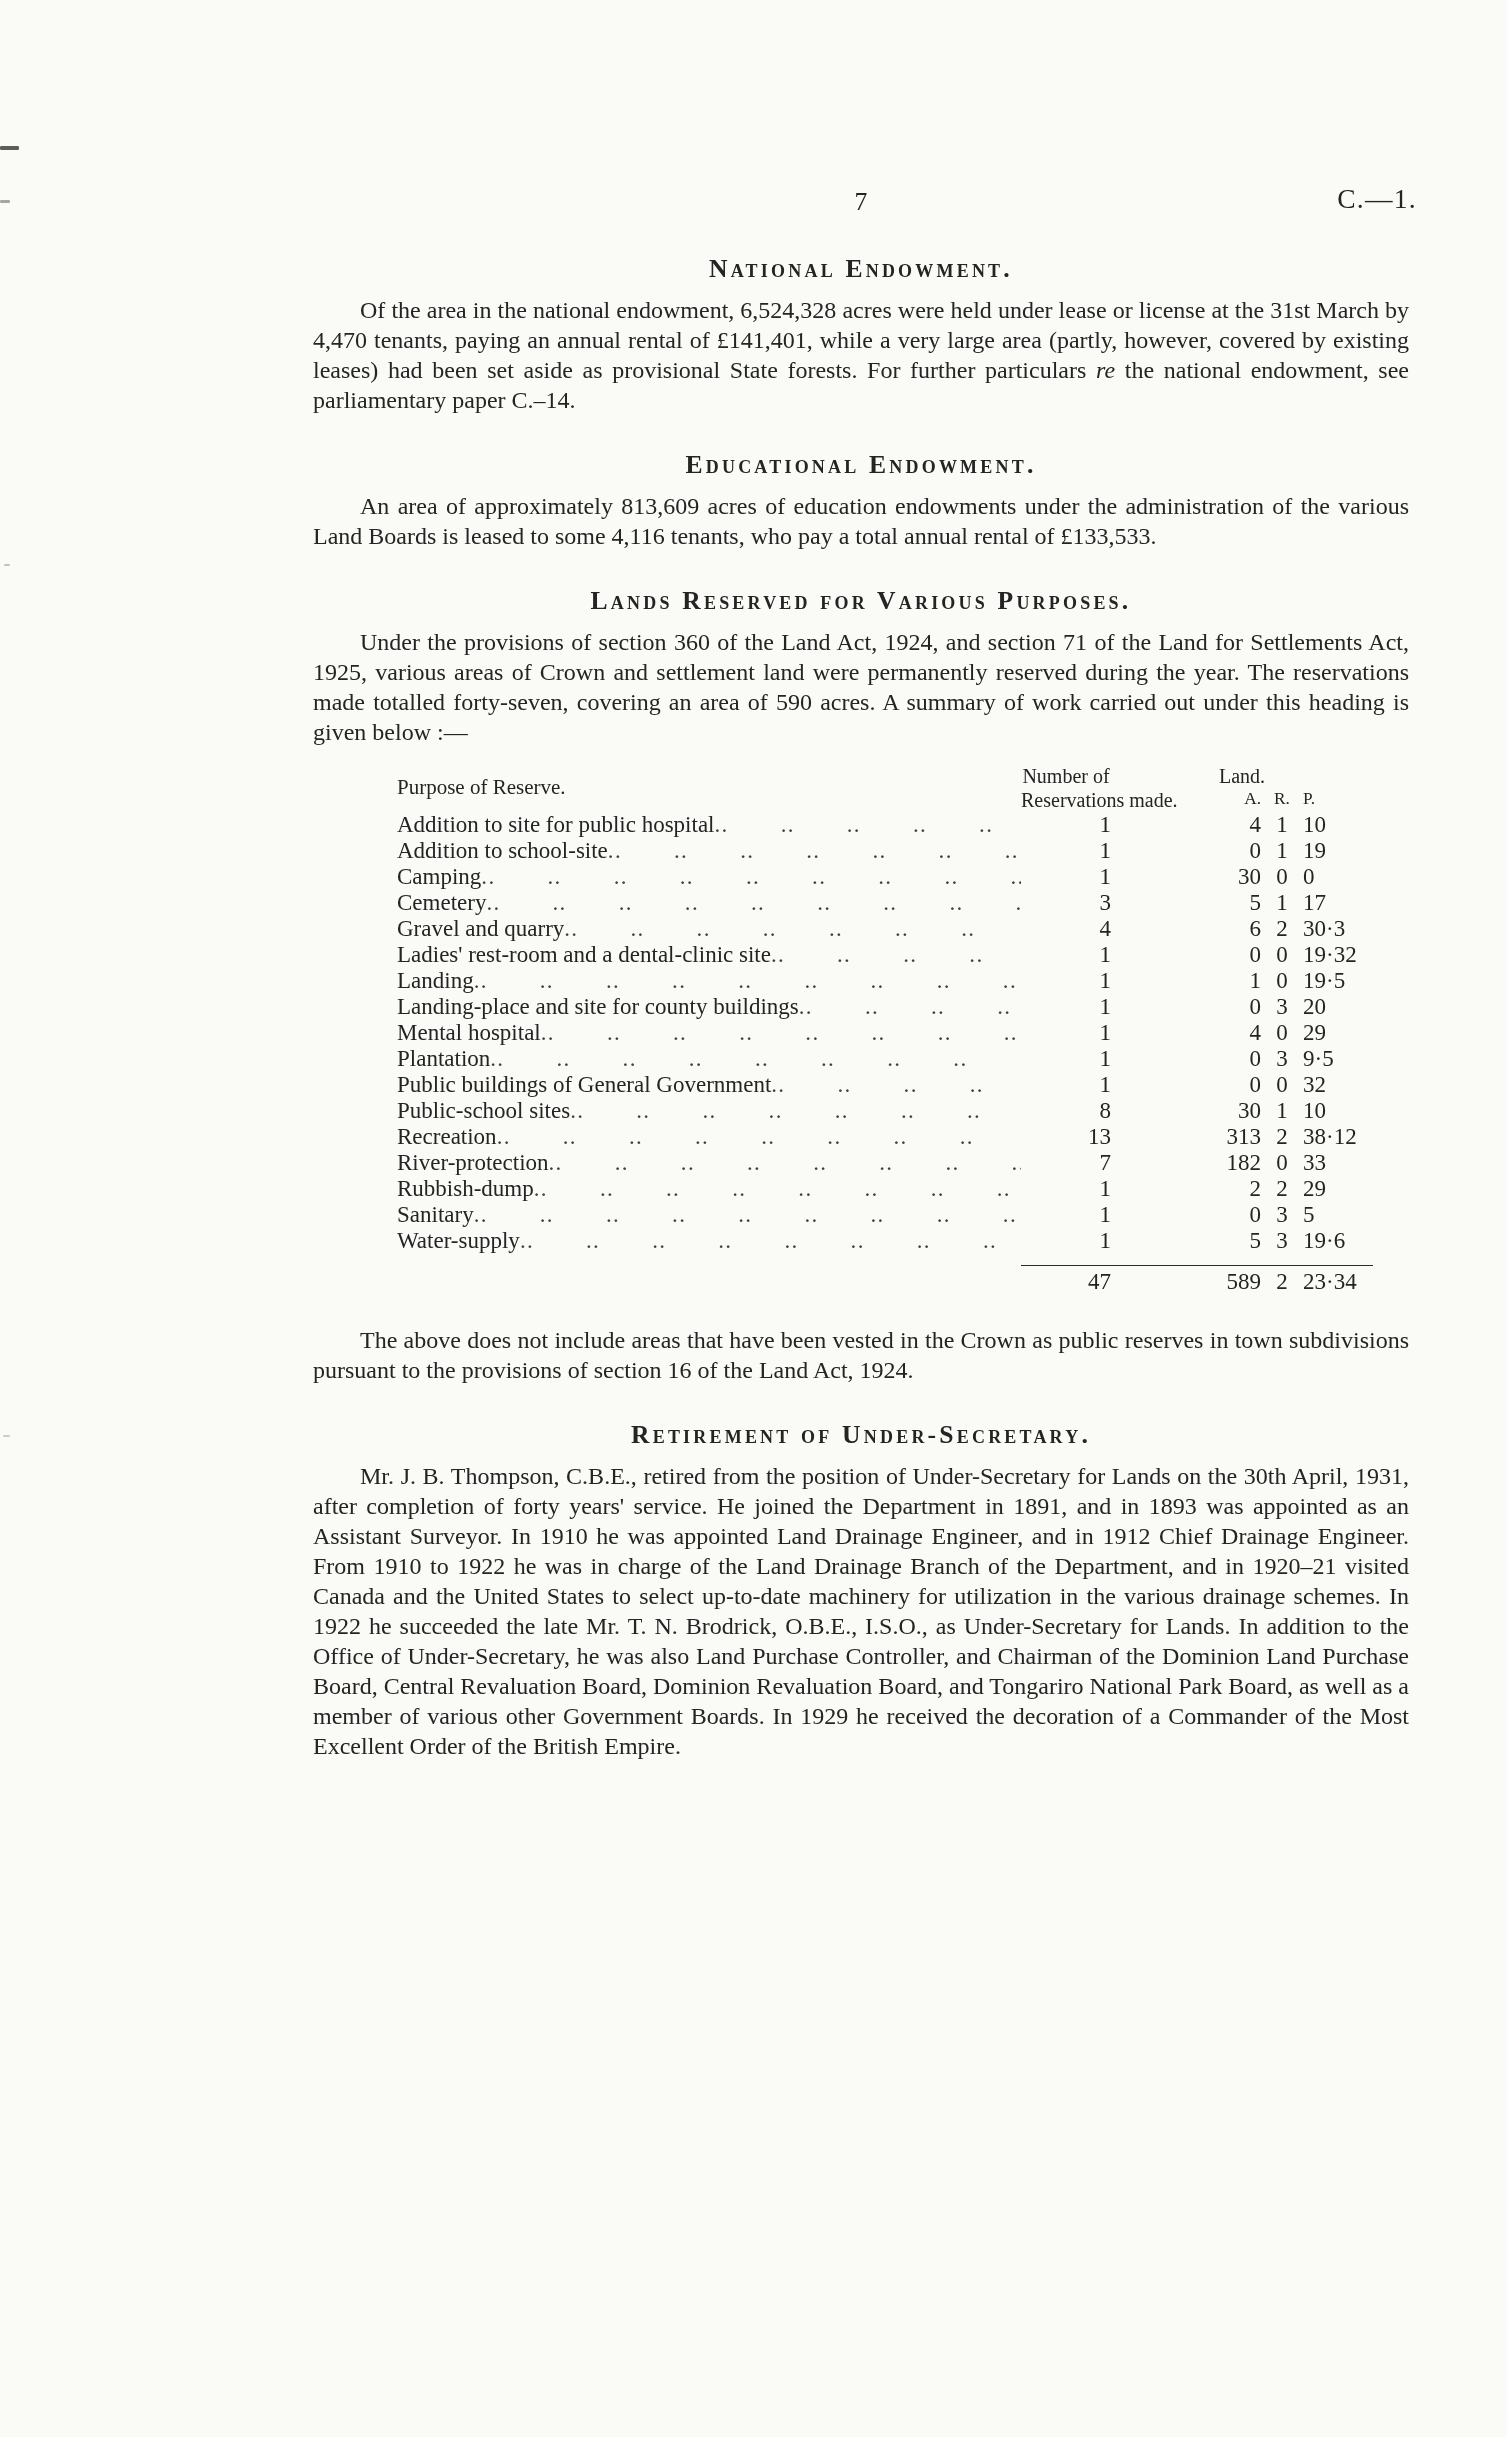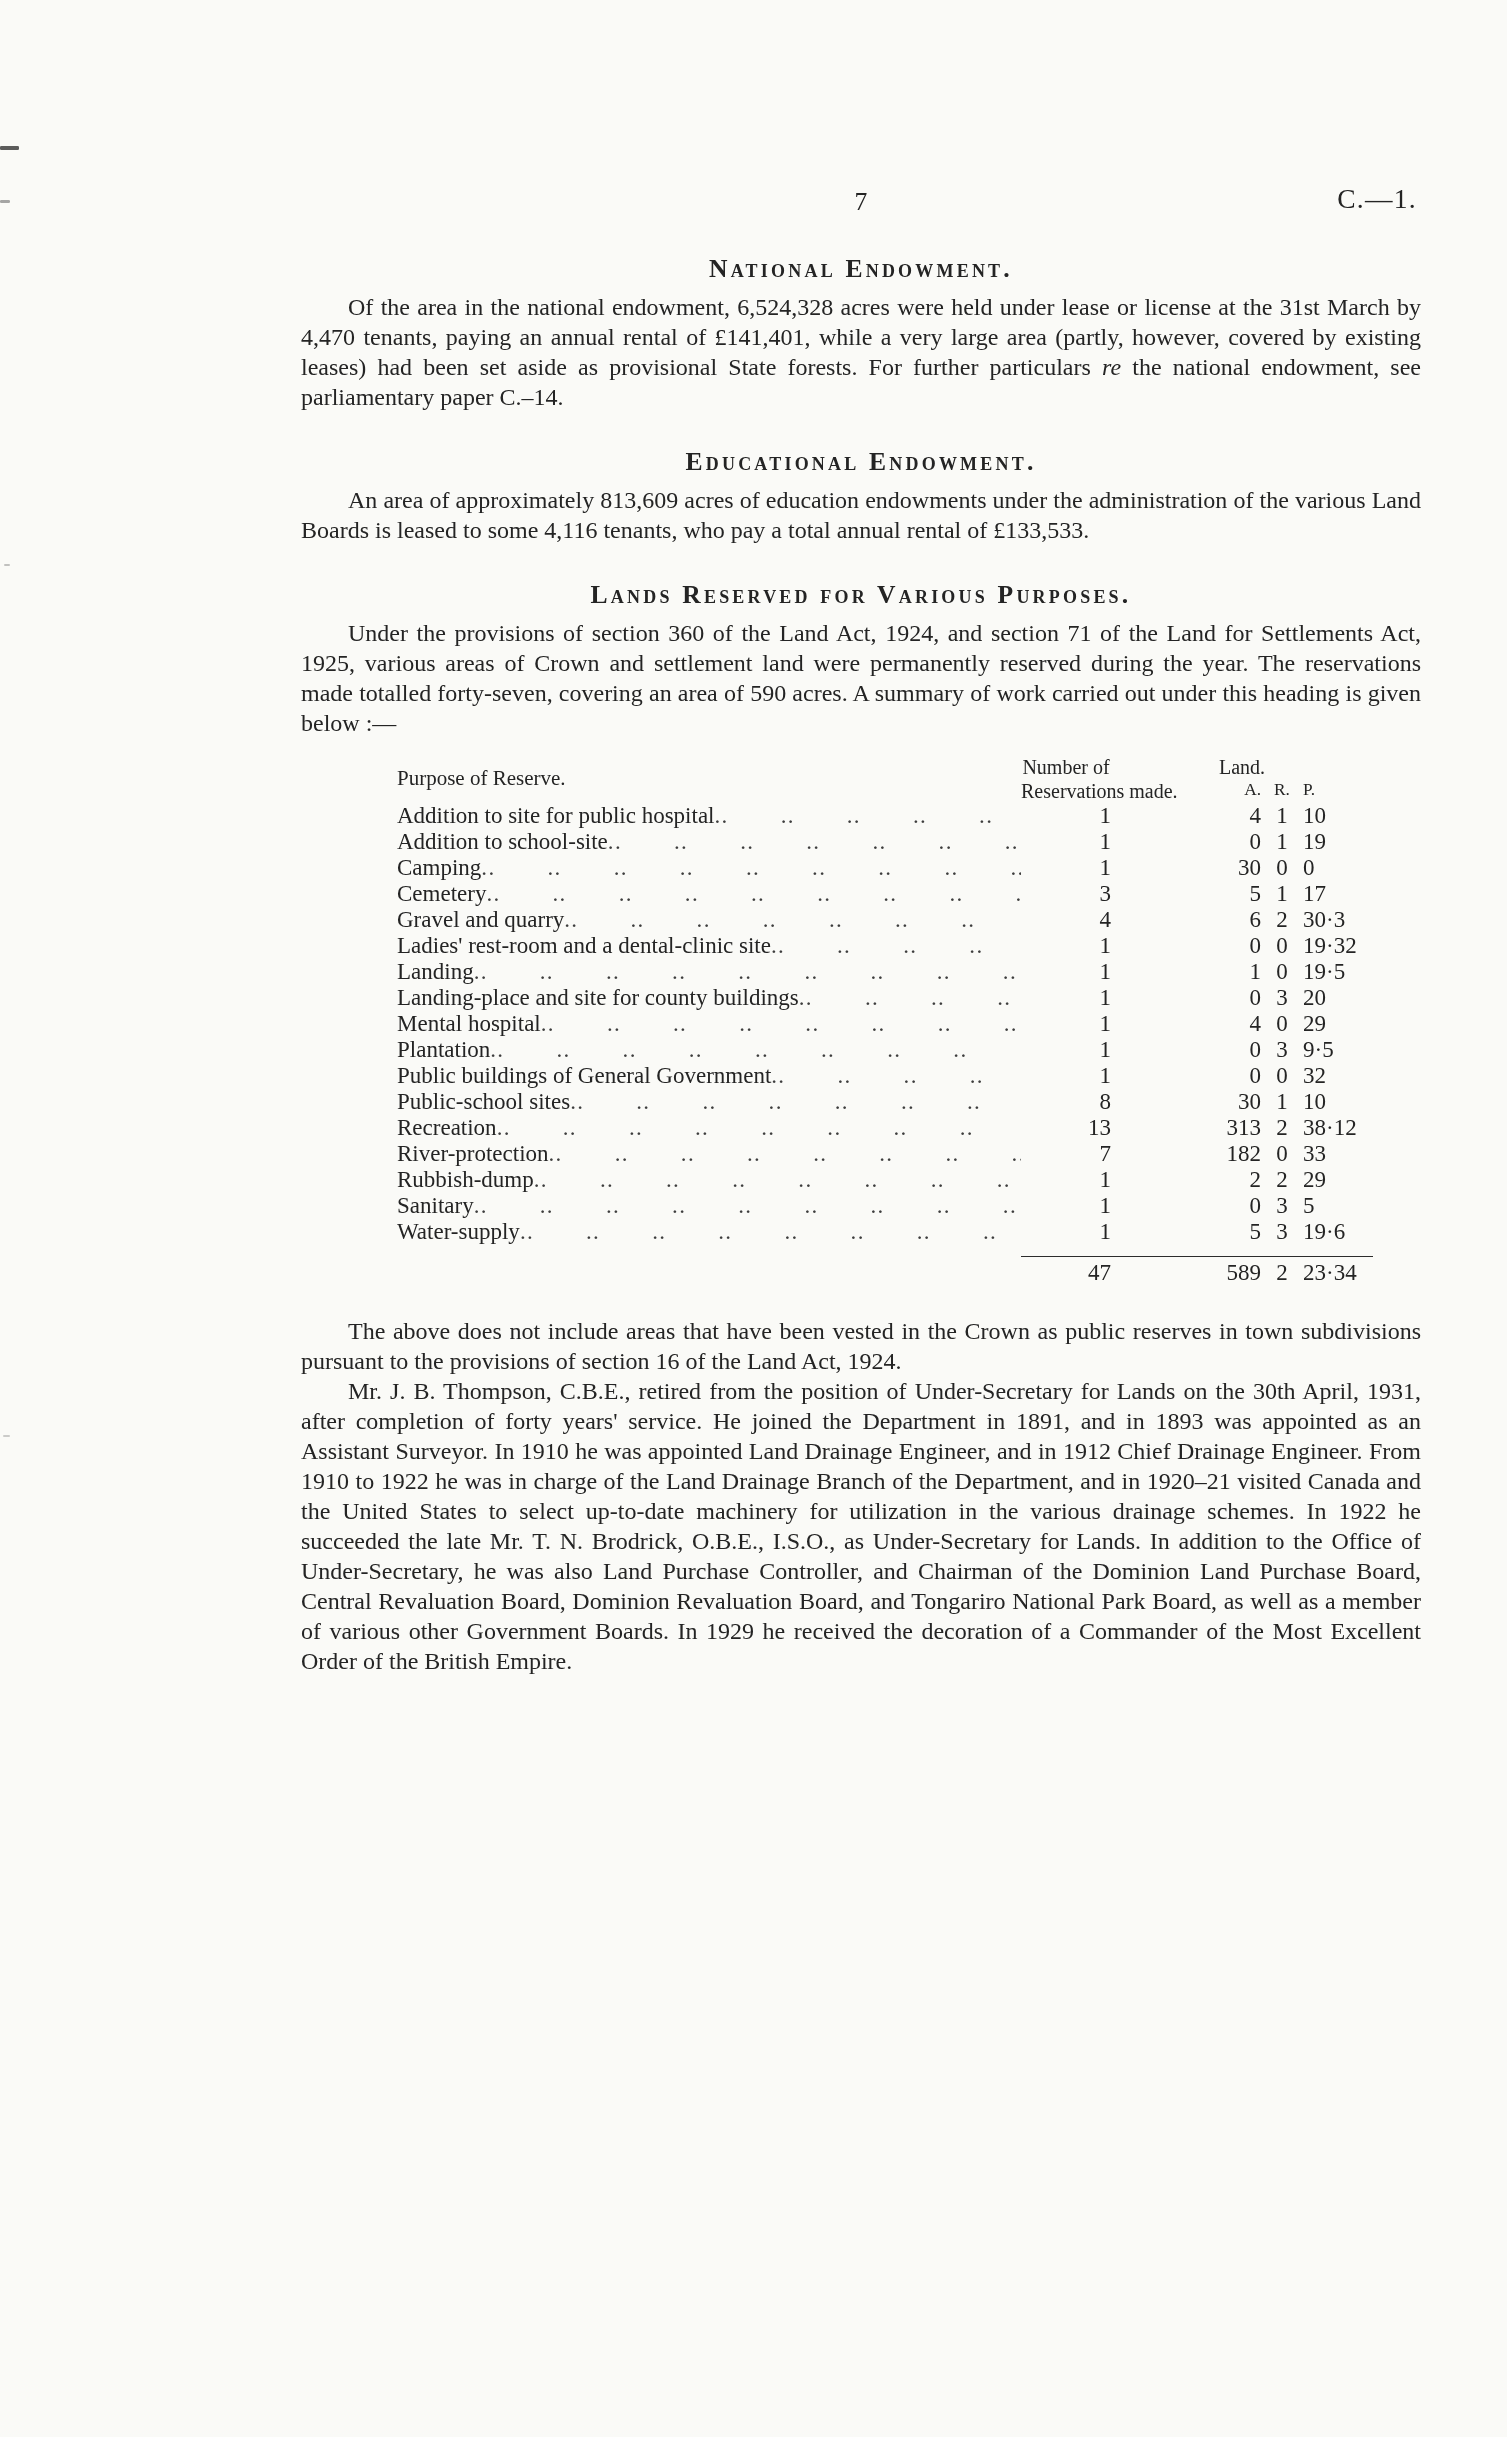--- a/index.html
+++ b/index.html
@@ -34,21 +34,21 @@
     text-align: center;
     font-size: 25.6px;
     line-height: 29px;
     margin: 35px 0 9px 0;
   }
 
   .body-text {
     font-size: 24px;
     line-height: 30px;
     text-align: justify;
-    margin: 0;
+    margin: 12px;
     text-indent: 47px;
   }
   .body-text .it { font-style: italic; }
 
   
   .reserves-table {
     table-layout: fixed;
     width: 976px;
     margin: 16.6px 0 0 96px;
     border-collapse: collapse;
@@ -366,16 +366,17 @@
         <td class="col-number-cell rule">47</td>
         <td class="col-a-cell rule">589</td>
         <td class="col-r-cell rule">2</td>
         <td class="col-p-cell rule">23·34</td>
       </tr>
     </tbody>
   </table>
 
   <p class="body-text note-text">The above does not include areas that have been vested in the Crown as public reserves in town subdivisions pursuant to the provisions of section 16 of the Land Act, 1924.</p>
 
+  <h2 class="section-heading">Retirement of Under-Secretary.</h2>
   <p class="body-text">Mr. J. B. Thompson, C.B.E., retired from the position of Under-Secretary for Lands on the 30th April, 1931, after completion of forty years' service.  He joined the Department in 1891, and in 1893 was appointed as an Assistant Surveyor.  In 1910 he was appointed Land Drainage Engineer, and in 1912 Chief Drainage Engineer.  From 1910 to 1922 he was in charge of the Land Drainage Branch of the Department, and in 1920–21 visited Canada and the United States to select up-to-date machinery for utilization in the various drainage schemes.  In 1922 he succeeded the late Mr. T. N. Brodrick, O.B.E., I.S.O., as Under-Secretary for Lands.  In addition to the Office of Under-Secretary, he was also Land Purchase Controller, and Chairman of the Dominion Land Purchase Board, Central Revaluation Board, Dominion Revaluation Board, and Tongariro National Park Board, as well as a member of various other Government Boards.  In 1929 he received the decoration of a Commander of the Most Excellent Order of the British Empire.</p>
 
 </div>
 
 
 </body></html>

